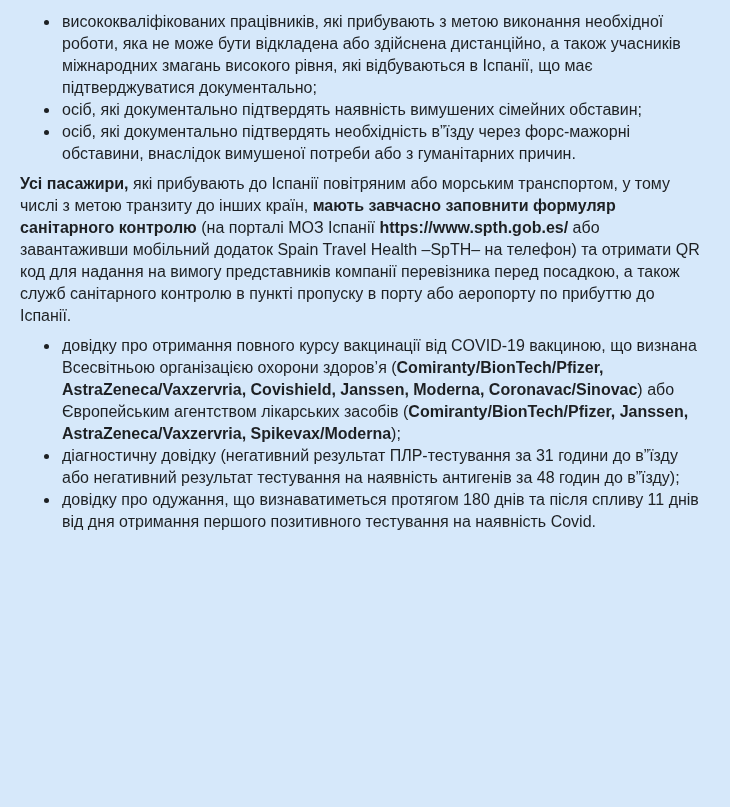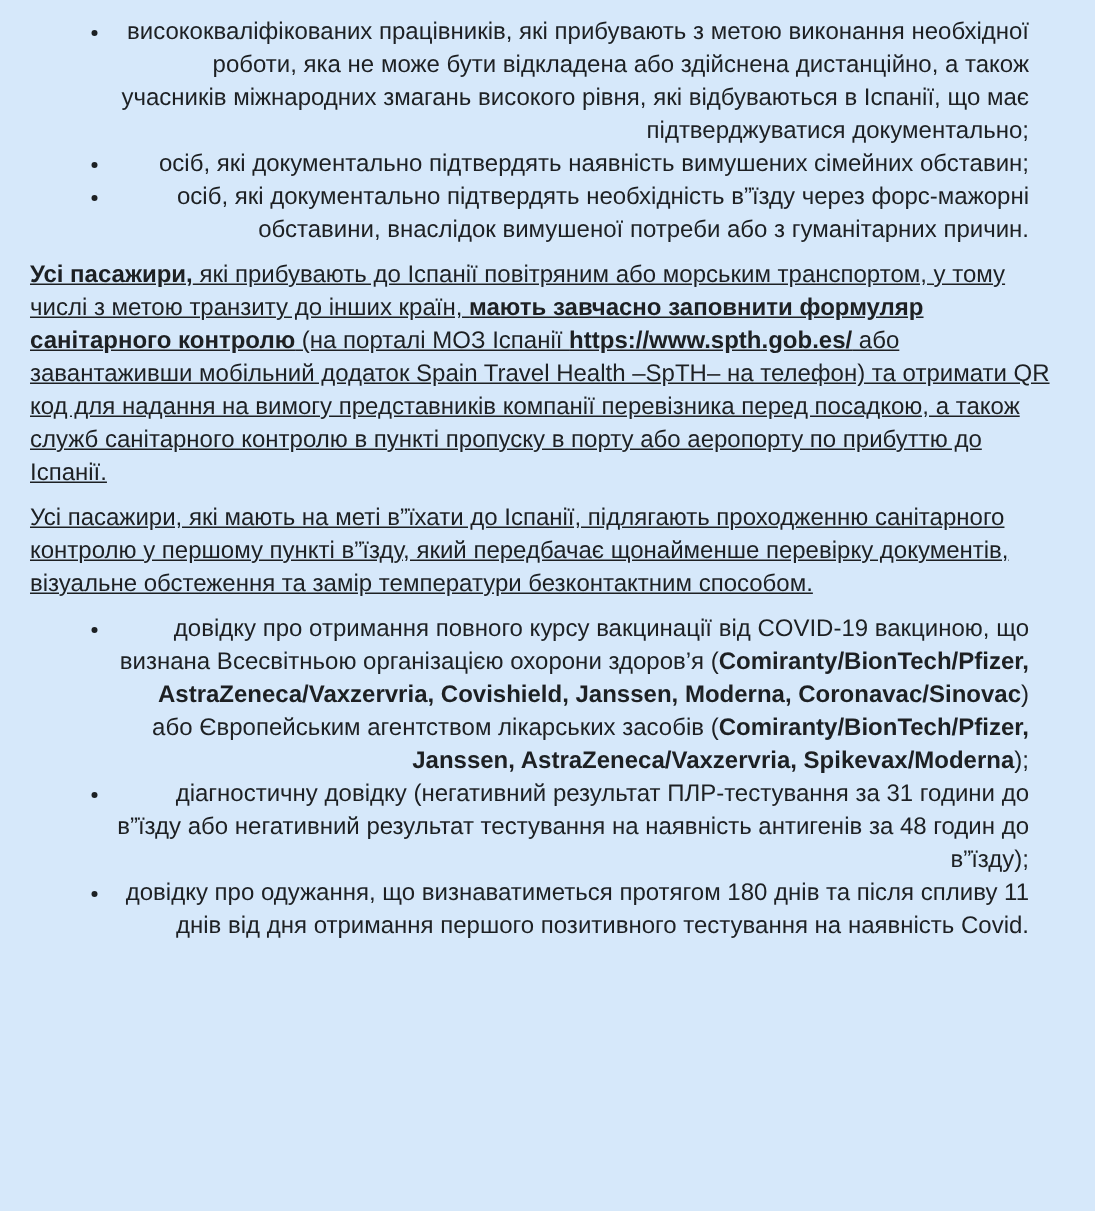--- a/index.html
+++ b/index.html
@@ -12,45 +12,42 @@
     font-family: "Liberation Sans", sans-serif;
     font-size: 16px;
     line-height: 22px;
     -webkit-font-smoothing: antialiased;
   }
   .doc {
     padding: 3px 28px 0 20px;
   }
   .doc p {
     margin: 8px 0;
-    text-decoration: underline;
   }
   .doc ul {
-    margin: 8px 16px;
+    margin: 8px 0;
     padding-left: 40px;
     list-style: disc outside;
-    text-align: right;
   }
   .doc li {
     margin: 0;
     padding-left: 2px;
   }
   .doc strong {
     font-weight: 700;
   }
 </style>
 </head>
 <body style="background: rgb(214, 232, 250); color: rgb(29, 32, 35);">
 
 <div class="doc" id="doc">
     <ul>
       <li><span>висококваліфікованих працівників, які прибувають з метою виконання необхідної роботи, яка не може бути відкладена або здійснена дистанційно, а також учасників міжнародних змагань високого рівня, які відбуваються в Іспанії, що має підтверджуватися документально;</span></li>
       <li><span>осіб, які документально підтвердять наявність вимушених сімейних обставин;</span></li>
       <li><span>осіб, які документально підтвердять необхідність в”їзду через форс-мажорні обставини, внаслідок вимушеної потреби або з гуманітарних причин.</span></li>
     </ul>
     <p><strong>Усі пасажири,</strong><span> які прибувають до Іспанії повітряним або морським транспортом, у тому числі з метою транзиту до інших країн, </span><strong>мають завчасно заповнити формуляр санітарного контролю</strong><span> (на порталі МОЗ Іспанії&nbsp;</span><strong>https://www.spth.gob.es/</strong><span> або завантаживши мобільний додаток Spain Travel Health –SpTH– на телефон) та отримати QR код для надання на вимогу представників компанії перевізника перед посадкою, а також служб санітарного контролю в пункті пропуску в порту або аеропорту по прибуттю до Іспанії.</span></p>
-    <p><span>Усі пасажири, які мають на меті в”їхати до Іспанії, підлягають проходженню санітарного контролю у першому пункті в”їзду, який передбачає щонайменше перевірку документів, візуальне обстеження та замір температури безконтактним способом.</span></p>
     <ul>
       <li><span>довідку про отримання повного курсу вакцинації від COVID-19 вакциною, що визнана Всесвітньою організацією охорони здоров’я (</span><strong>Comiranty/BionTech/Pfizer, AstraZeneca/Vaxzervria, Covishield, Janssen, Moderna, Coronavac/Sinovac</strong><span>) або Європейським агентством лікарських засобів (</span><strong>Comiranty/BionTech/Pfizer, Janssen, AstraZeneca/Vaxzervria, Spikevax/Moderna</strong><span>);</span></li>
       <li><span>діагностичну довідку (негативний результат ПЛР-тестування за 31 години до в”їзду або негативний результат тестування на наявність антигенів за 48 годин до в”їзду);</span></li>
       <li><span>довідку про одужання, що визнаватиметься протягом 180 днів та після спливу 11 днів від дня отримання першого позитивного тестування на наявність Covid.</span></li>
     </ul>
   </div>
 
 </body></html>

